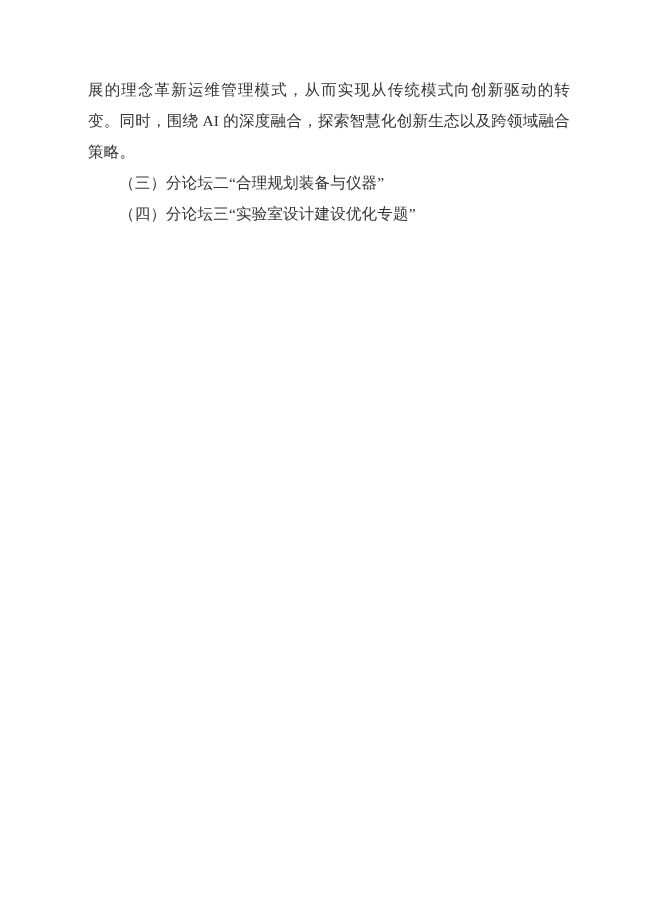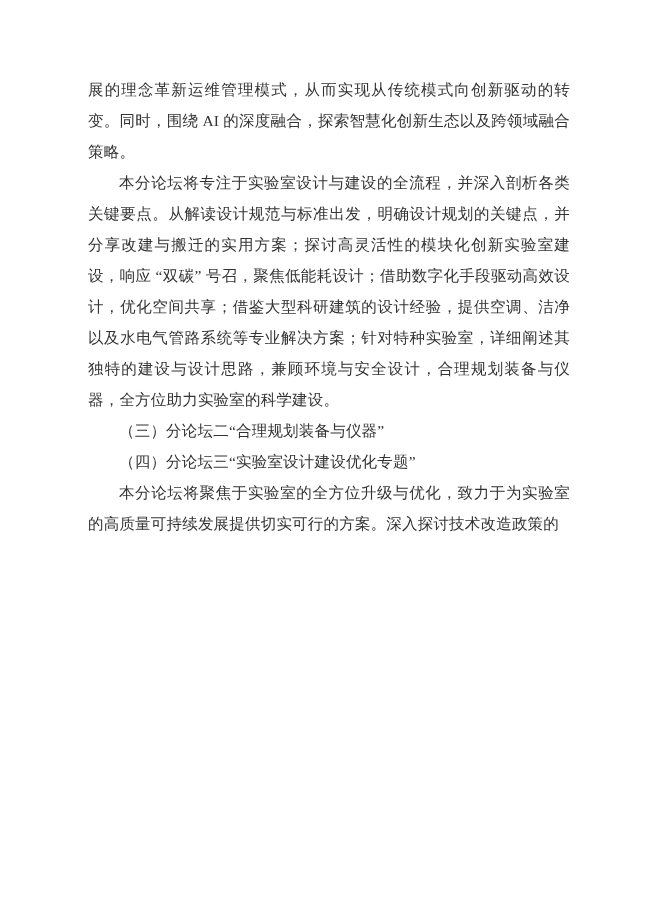--- a/index.html
+++ b/index.html
@@ -42,18 +42,16 @@
       text-indent: 2em;
       font-weight: normal;
     }
   </style>
 </head>
 <body>
 
 <div class="page">
   <div class="text-block">
     <p class="no-indent">展的理念革新运维管理模式，从而实现从传统模式向创新驱动的转变。同时，围绕 AI 的深度融合，探索智慧化创新生态以及跨领域融合策略。</p>
-    <p class="indent">本分论坛将专注于实验室设计与建设的全流程，并深入剖析各类关键要点。从解读设计规范与标准出发，明确设计规划的关键点，并分享改建与搬迁的实用方案；探讨高灵活性的模块化创新实验室建设，响应 “双碳” 号召，聚焦低能耗设计；借助数字化手段驱动高效设计，优化空间共享；借鉴大型科研建筑的设计经验，提供空调、洁净以及水电气管路系统等专业解决方案；针对特种实验室，详细阐述其独特的建设与设计思路，兼顾环境与安全设计，合理规划装备与仪器，全方位助力实验室的科学建设。</p>
     <p class="section-heading">（三）分论坛二“合理规划装备与仪器”</p>
     <p class="section-heading">（四）分论坛三“实验室设计建设优化专题”</p>
-    <p class="indent">本分论坛将聚焦于实验室的全方位升级与优化，致力于为实验室的高质量可持续发展提供切实可行的方案。深入探讨技术改造政策的</p>
   </div>
 </div>
 
 </body></html>

